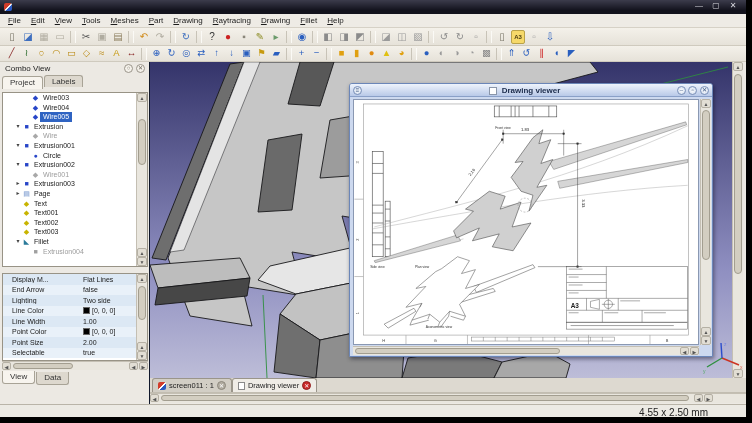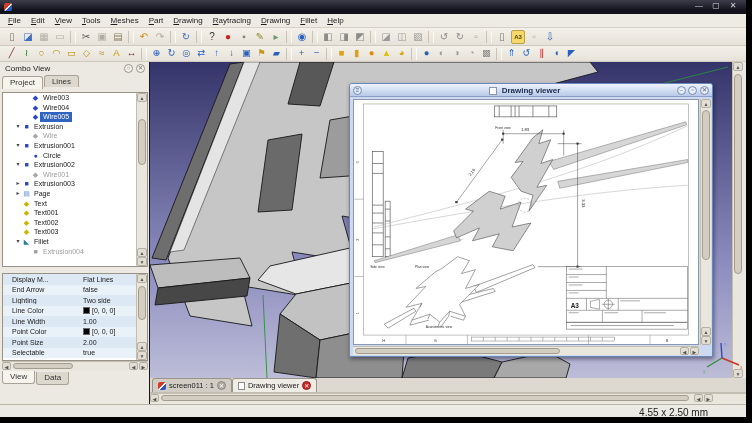--- a/index.html
+++ b/index.html
@@ -209,21 +209,21 @@
     </div>
 
   <div id="leftpanel">
     <div id="cv-header">
       <span>Combo View</span>
       <span class="cv-btn" id="cv-float">○</span>
       <span class="cv-btn" id="cv-close">✕</span>
     </div>
     <div id="cv-tabs">
         <span class="tab active">Project</span>
-        <span class="tab">Lines</span>
+        <span class="tab">Labels</span>
       </div>
 
     <div id="tree-box">
       <div id="tree-rows">
           <div class="trow" style="padding-left: 20px;">
             <span class="exp"></span>
             <span class="ticon" style="color: rgb(40, 70, 200);">◆</span>
             <span class="tlabel">Wire003</span>
           </div>
           <div class="trow" style="padding-left: 20px;">

